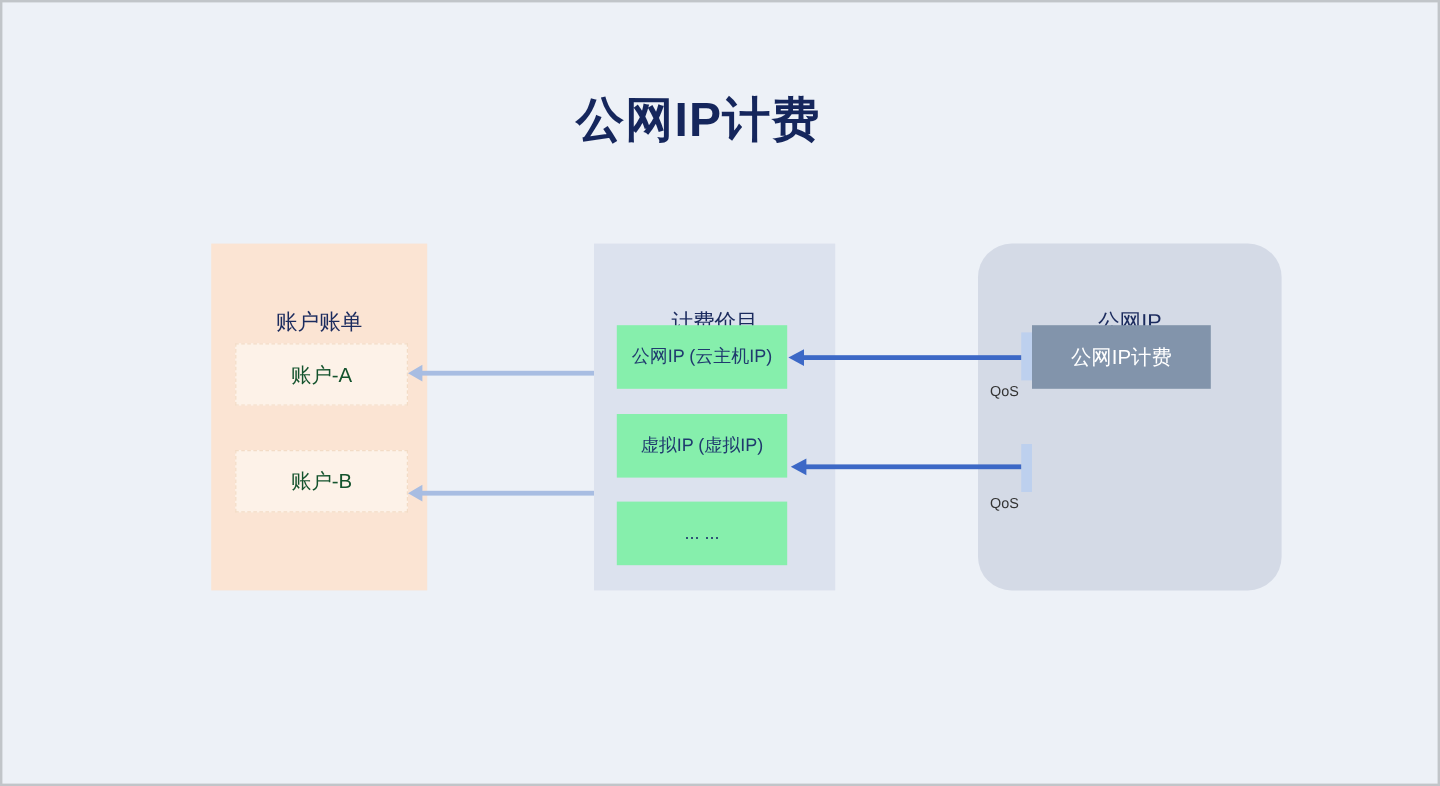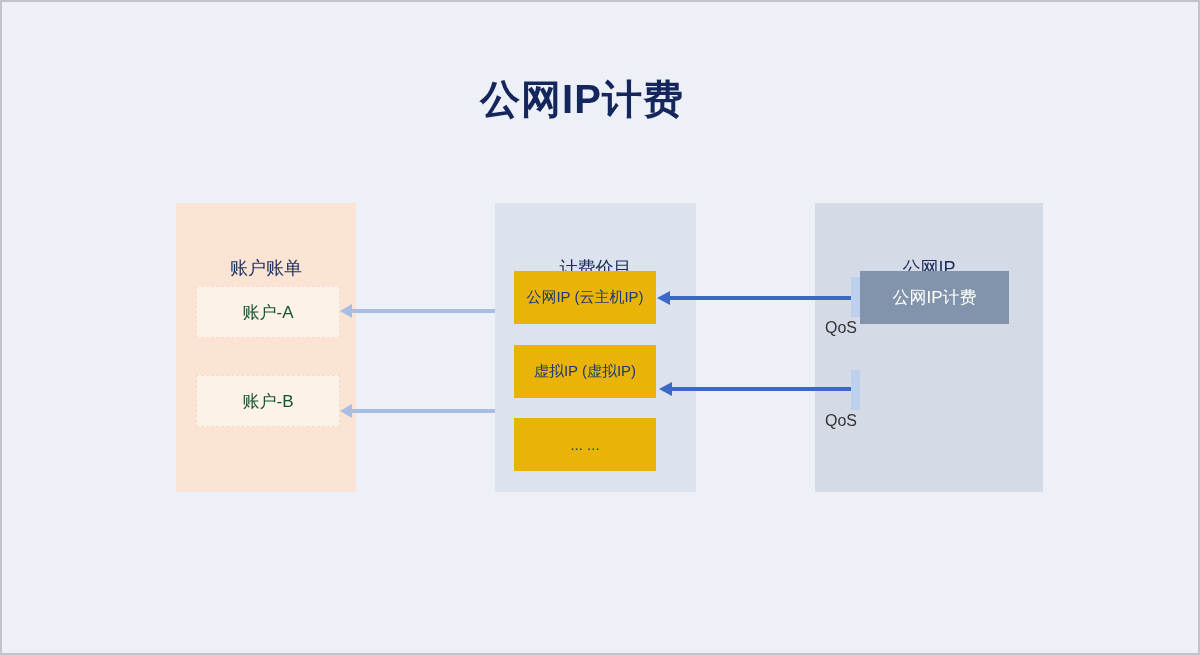--- a/index.html
+++ b/index.html
@@ -15,53 +15,53 @@
   .title {
     position:absolute; left:0; top:70px; width:1160px;
     text-align:center;
     font-size:40px; font-weight:bold;
     color:#15265c;
     letter-spacing:1px;
   }
   .panel { position:absolute; top:201px; height:289px; }
   .panel-accounts { left:174px; width:180px; background:#fbe4d3; }
   .panel-pricing  { left:493px; width:181px; background:#dce2ee;padding-left:20px; }
-  .panel-publicip { left:813px; width:228px; background:#d4dae6; }
+  .panel-publicip { left:813px; width:253px; background:#d4dae6;border-radius:28px; }
   .panel-header {
     position:absolute; top:25px; left:0; width:100%;
     text-align:center;
     font-size:18px; color:#1b2b5e;margin-top:28px;
   }
   .acct-box {
     position:absolute; left:20px; width:142px; height:50px;
     background:#fdf2e8;
     border:1px dashed #f3dcc6;
     display:flex; align-items:center; justify-content:center;
     font-size:17px; color:#14532d;
   }
   .price-box {
     position:absolute; left:19px; width:142px; height:53px;
-    background:#eab308;
+    background:#86efac;
     display:flex; align-items:center; justify-content:center;
     font-size:15px; color:#1f3a6e;
     white-space:nowrap;
   }
   .ip-box {
     position:absolute; left:45px; width:149px; height:53px;
     background:#8294ab;
     display:flex; align-items:center; justify-content:center;
     font-size:17px; color:#ffffff;
   }
   .qos-tab {
     position:absolute; left:36px; width:9px; height:40px;
     background:#bdd0ee;
   }
   .qos-label {
     position:absolute; left:10px; width:30px;
-    font-size:16px; color:#333333;
+    font-size:12px; color:#333333;
   }
   .arrow-shaft { position:absolute; height:4px; }
   .arrow-head  { position:absolute; width:0; height:0;
     border-top:7px solid transparent; border-bottom:7px solid transparent; }
   .dark  .arrow-shaft { background:#3c68c6; }
   .dark  .arrow-head  { border-right:13px solid #3c68c6; }
   .light .arrow-shaft { background:#a8bde2; }
   .light .arrow-head  { border-right:12px solid #a8bde2; }
 </style>
 </head>

